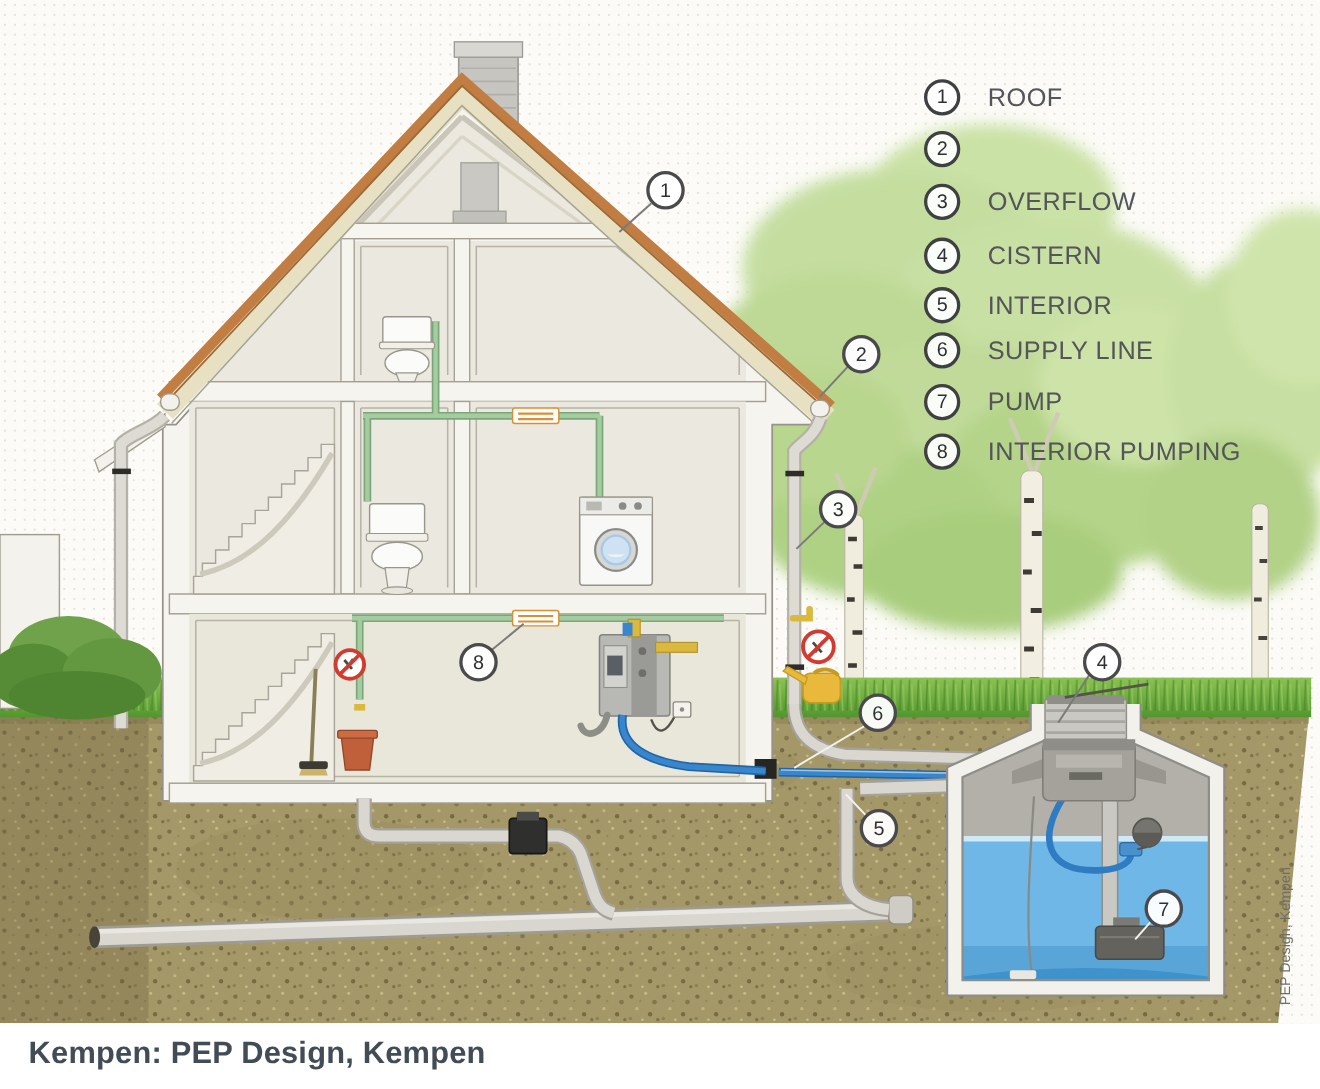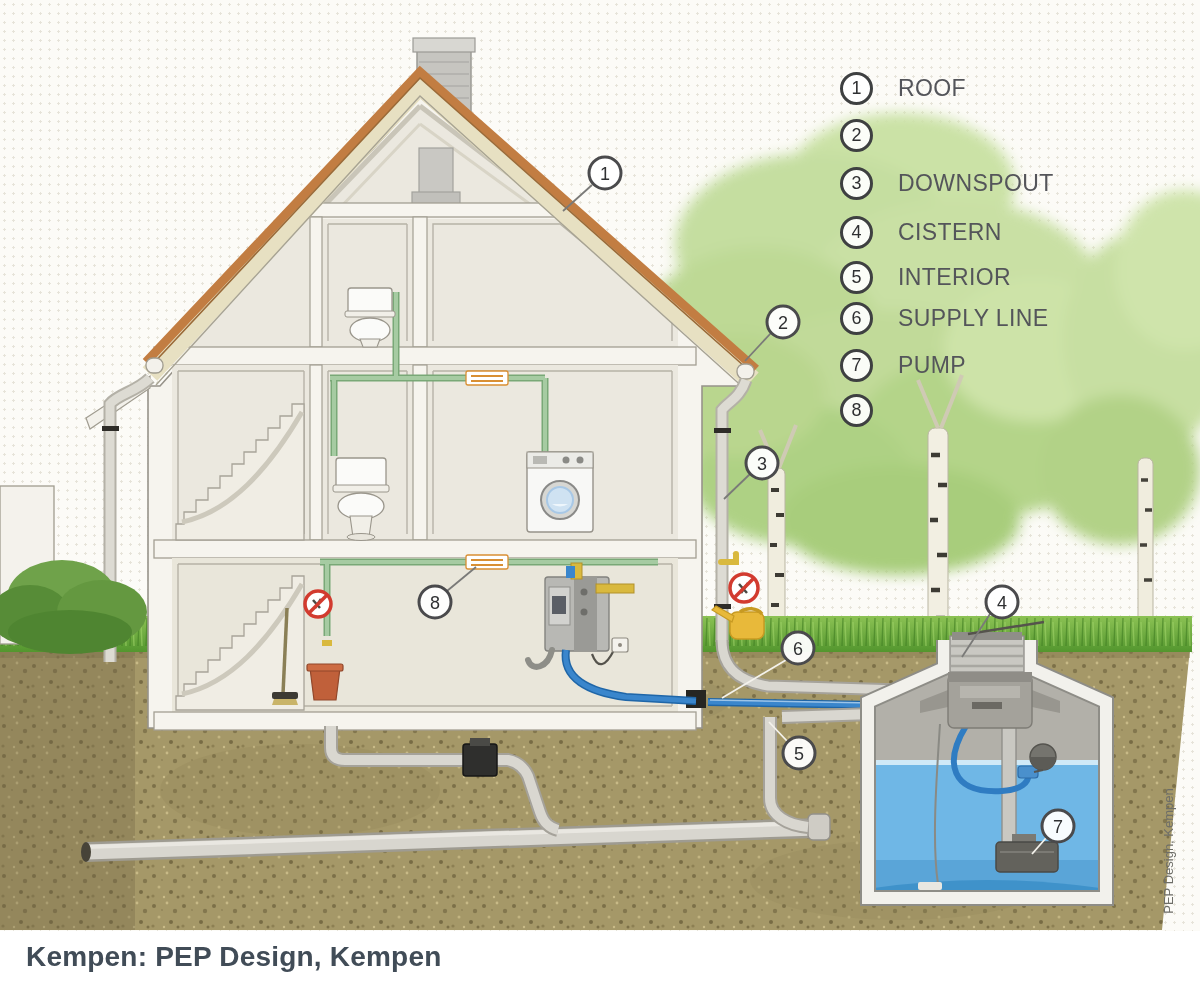--- a/index.html
+++ b/index.html
@@ -384,38 +384,39 @@
 <div class="legend">
   <div class="legend-row" style="top:71px">
     <span class="badge">1</span>
     <span class="legend-label">ROOF</span>
   </div>
   <div class="legend-row" style="top:118px">
     <span class="badge">2</span>
   </div>
   <div class="legend-row" style="top:166px">
     <span class="badge">3</span>
-    <span class="legend-label">DOWNSPOUT</span>
+    <span class="legend-label">OVERFLOW</span>
   </div>
   <div class="legend-row" style="top:215px">
     <span class="badge">4</span>
     <span class="legend-label">CISTERN</span>
   </div>
   <div class="legend-row" style="top:260px">
     <span class="badge">5</span>
     <span class="legend-label">INTERIOR</span>
   </div>
   <div class="legend-row" style="top:301px">
     <span class="badge">6</span>
     <span class="legend-label">SUPPLY LINE</span>
   </div>
   <div class="legend-row" style="top:348px">
     <span class="badge">7</span>
     <span class="legend-label">PUMP</span>
   </div>
   <div class="legend-row" style="top:393px">
     <span class="badge">8</span>
+    <span class="legend-label">INTERIOR PUMPING</span>
   </div>
 </div>
 
 <div class="credit-vertical">PEP Design, Kempen</div>
 <div class="source-text">Kempen: PEP Design, Kempen</div>
 </div>
 
 </body></html>

